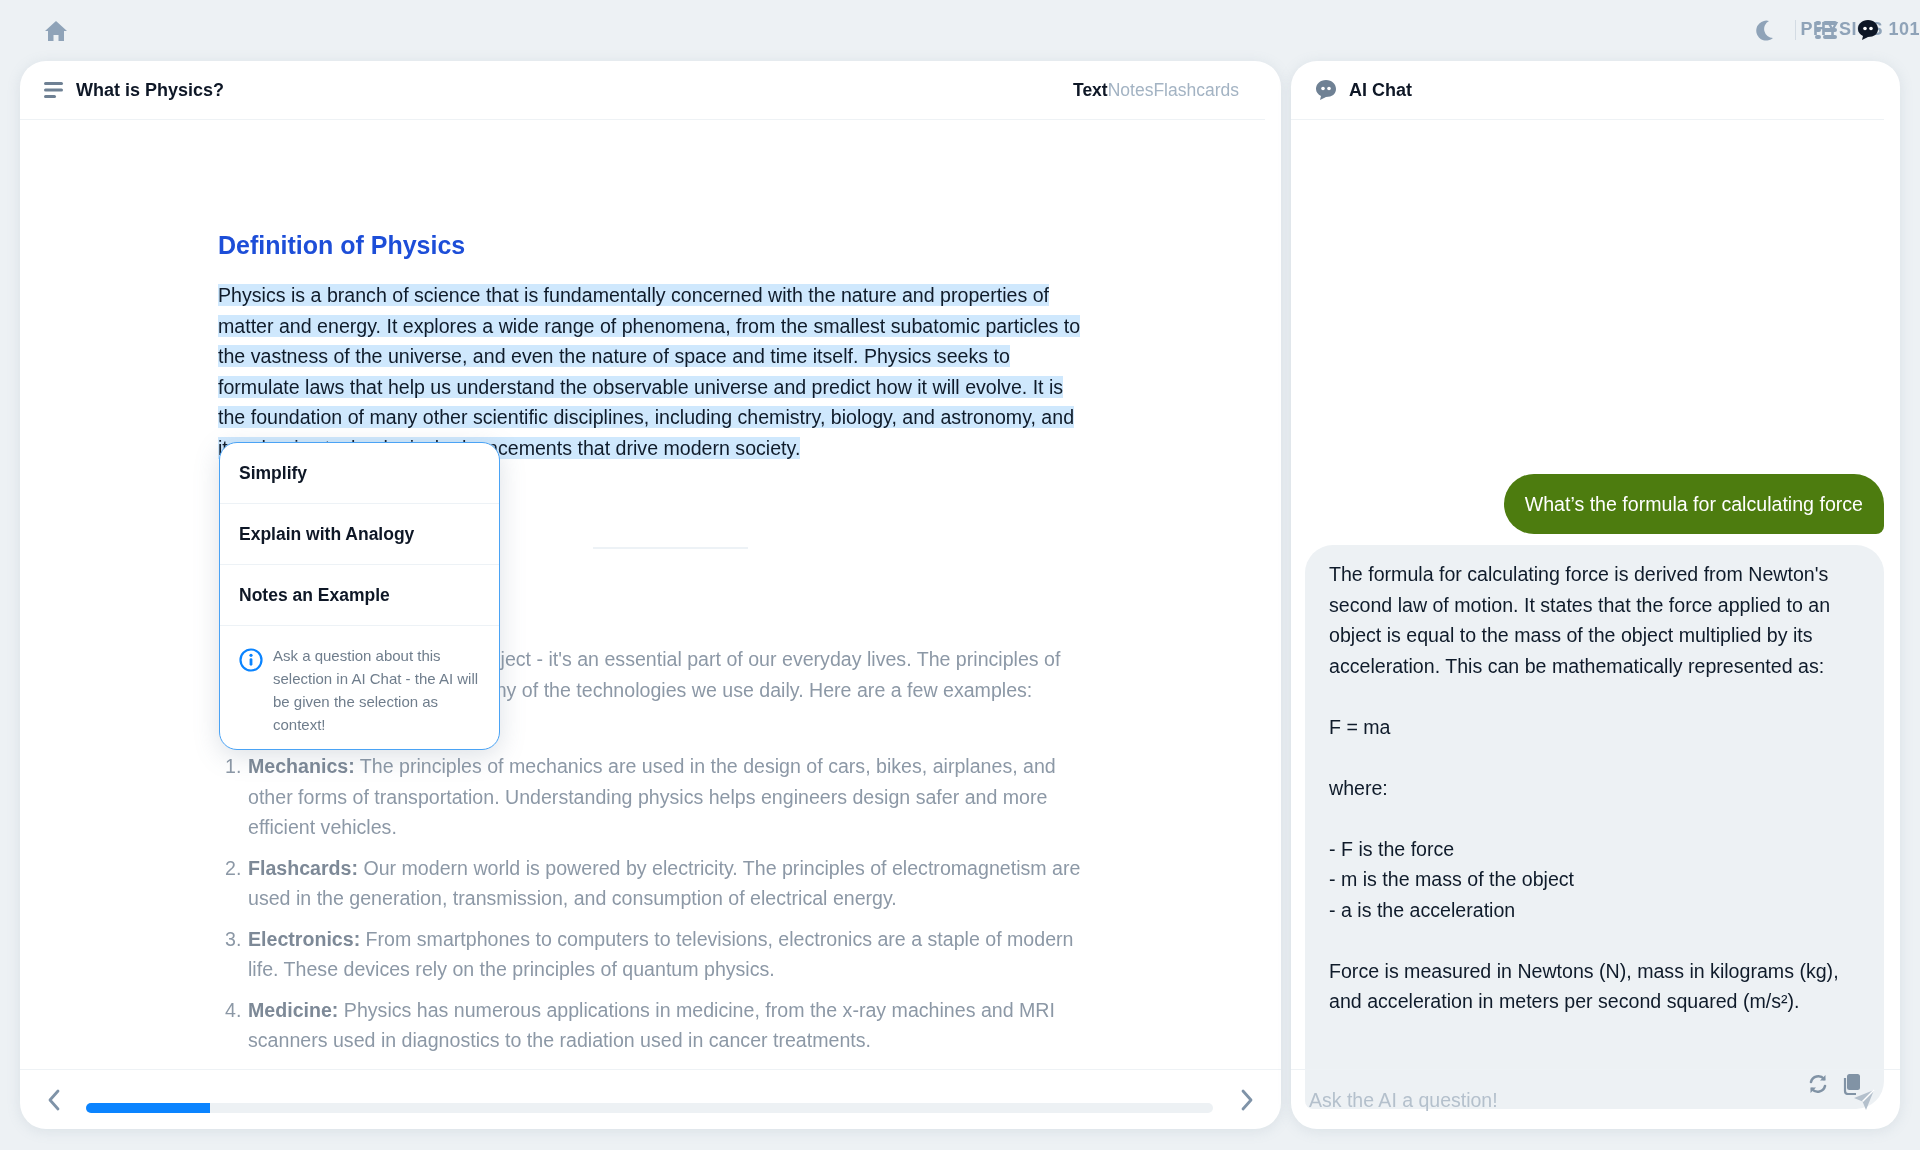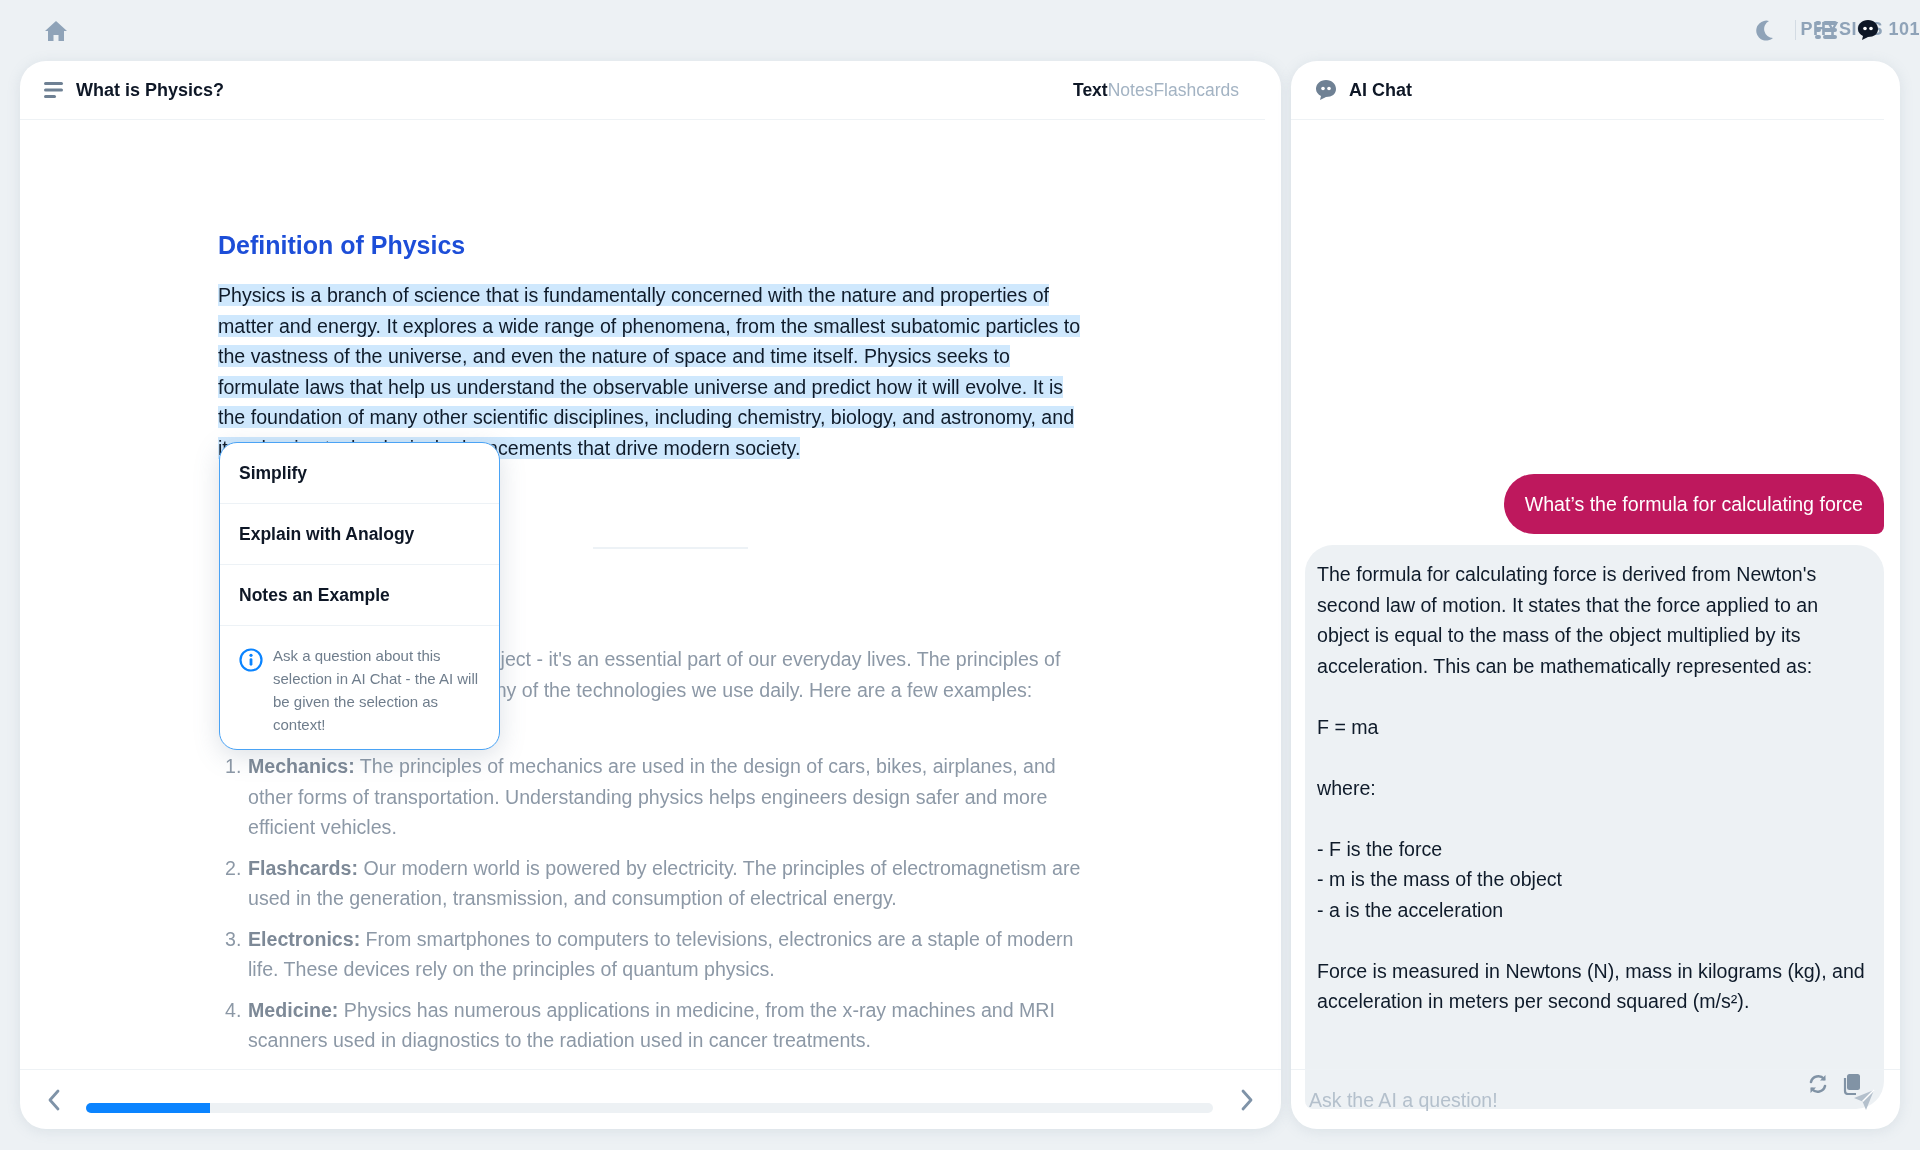--- a/index.html
+++ b/index.html
@@ -65,26 +65,26 @@
   .popup-info .info-text { margin-left: 10px; font-size: 15px; line-height: 23px; color: #6f7d8c; }
 
   .footer { position: absolute; left: 0; right: 0; top: 1008px; height: 60px; border-top: 1.5px solid #eef2f5; }
   .nav-arrow { position: absolute; top: 18px; width: 24px; height: 24px; cursor: pointer; display: flex; align-items: center; justify-content: center; }
   .progress-track { position: absolute; left: 66px; top: 33px; width: 1127px; height: 10px; background: #edf1f4; border-radius: 5px; }
   .progress-fill { position: absolute; left: 0; top: 0; height: 10px; background: #0b84ff; border-radius: 5px 0 0 5px; }
 
   .chat-body { position: absolute; left: 0; right: 0; top: 59px; height: 949px; }
   .bubble-user {
     position: absolute; right: 16px; top: 354px; height: 60px; padding: 0 21px;
-    background: #be185d; color: #ffffff; font-size: 19.6px; border-radius: 30px 30px 8px 30px;
+    background: #4d7c0f; color: #ffffff; font-size: 19.6px; border-radius: 30px 30px 8px 30px;
     display: flex; align-items: center; white-space: nowrap;
   }
   .bubble-ai {
     position: absolute; left: 14px; right: 16px; top: 425px; height: 564px;
-    background: #edf1f4; border-radius: 28px 28px 28px 8px; padding: 14px 12px;
+    background: #edf1f4; border-radius: 28px 28px 28px 8px; padding: 14px 24px;
     font-size: 19.6px; line-height: 30.5px; color: #0f1b2a;
   }
   .bubble-ai p { white-space: pre-wrap; }
   .ai-actions { position: absolute; right: 22px; bottom: 14px; display: flex; gap: 14px; }
   .ai-actions span { width: 20px; height: 22px; display: flex; align-items: center; justify-content: center; cursor: pointer; }
 
   .chat-input-bar { position: absolute; left: 0; right: 0; top: 1008px; height: 60px; border-top: 1.5px solid #eef2f5; }
   .chat-input {
     position: absolute; left: 18px; top: 12px; width: 520px; height: 36px; border: none; outline: none;
     font-family: "Liberation Sans", "DejaVu Sans", sans-serif; font-size: 19.5px; color: #0f1b2a; background: transparent;

